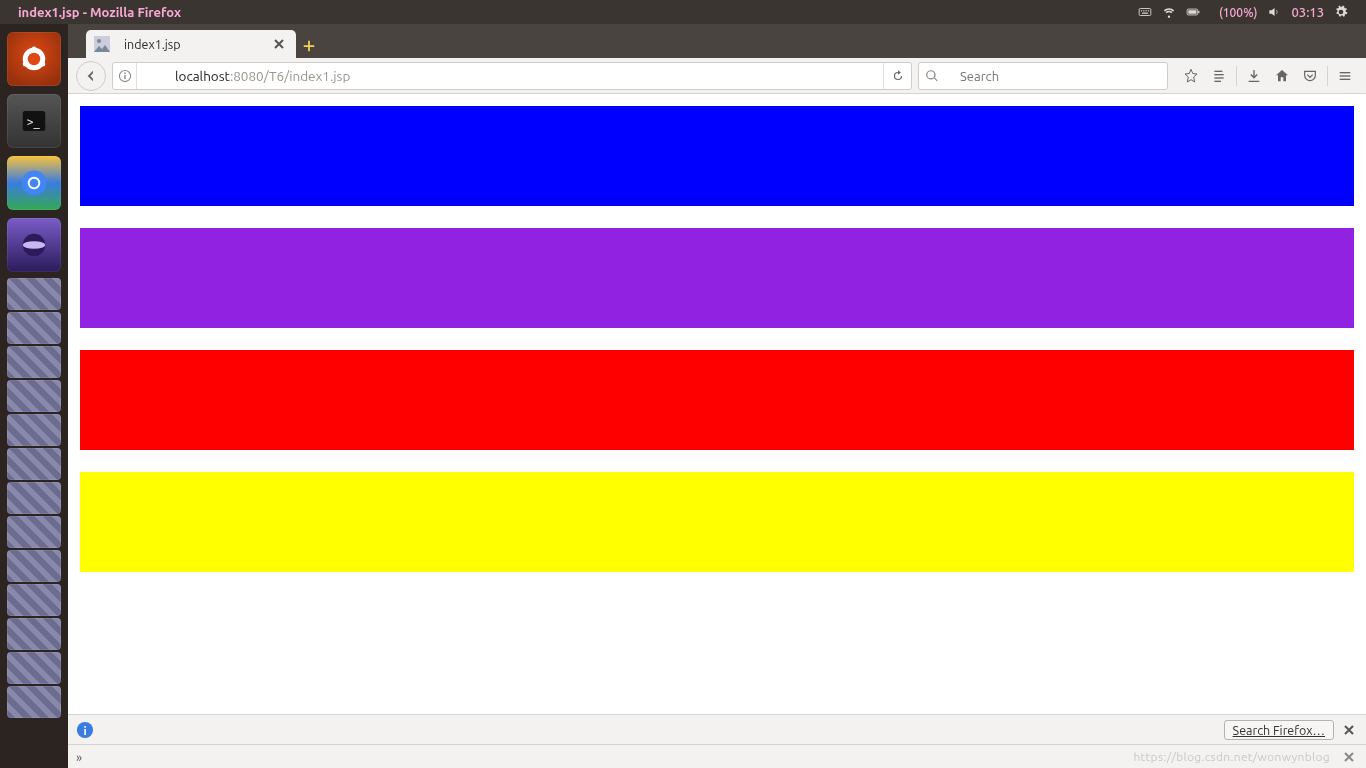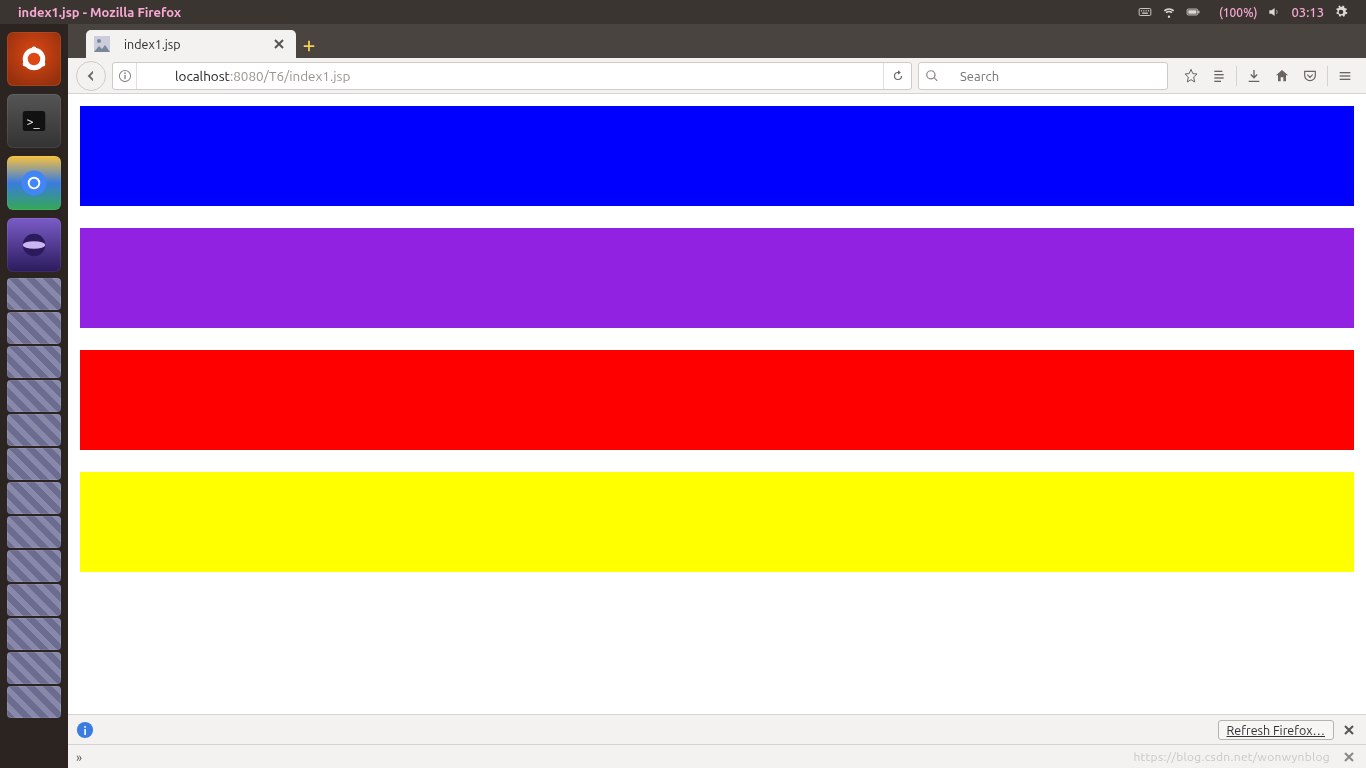--- a/index.html
+++ b/index.html
@@ -323,21 +323,21 @@
   </div>
 
   <div class="msgbar">
     <span class="mi">
       <svg viewBox="0 0 20 20">
           <circle cx="10" cy="10" r="9" fill="#3a7ce0"></circle>
           <text x="10" y="15" text-anchor="middle" fill="#fff" font-size="13" font-weight="bold">i</text>
         </svg>
     </span>
     <span class="grow"></span>
-    <span class="refresh-btn">Refresh Firefox…</span>
+    <span class="refresh-btn">Search Firefox…</span>
     <span class="xclose">
         <svg viewBox="0 0 10 10">
           <path d="M1 1l8 8M9 1l-8 8" fill="none"></path>
         </svg>
       </span>
   </div>
 
   <div class="statusbar">
     <span>»</span>
     <span class="grow"></span>

